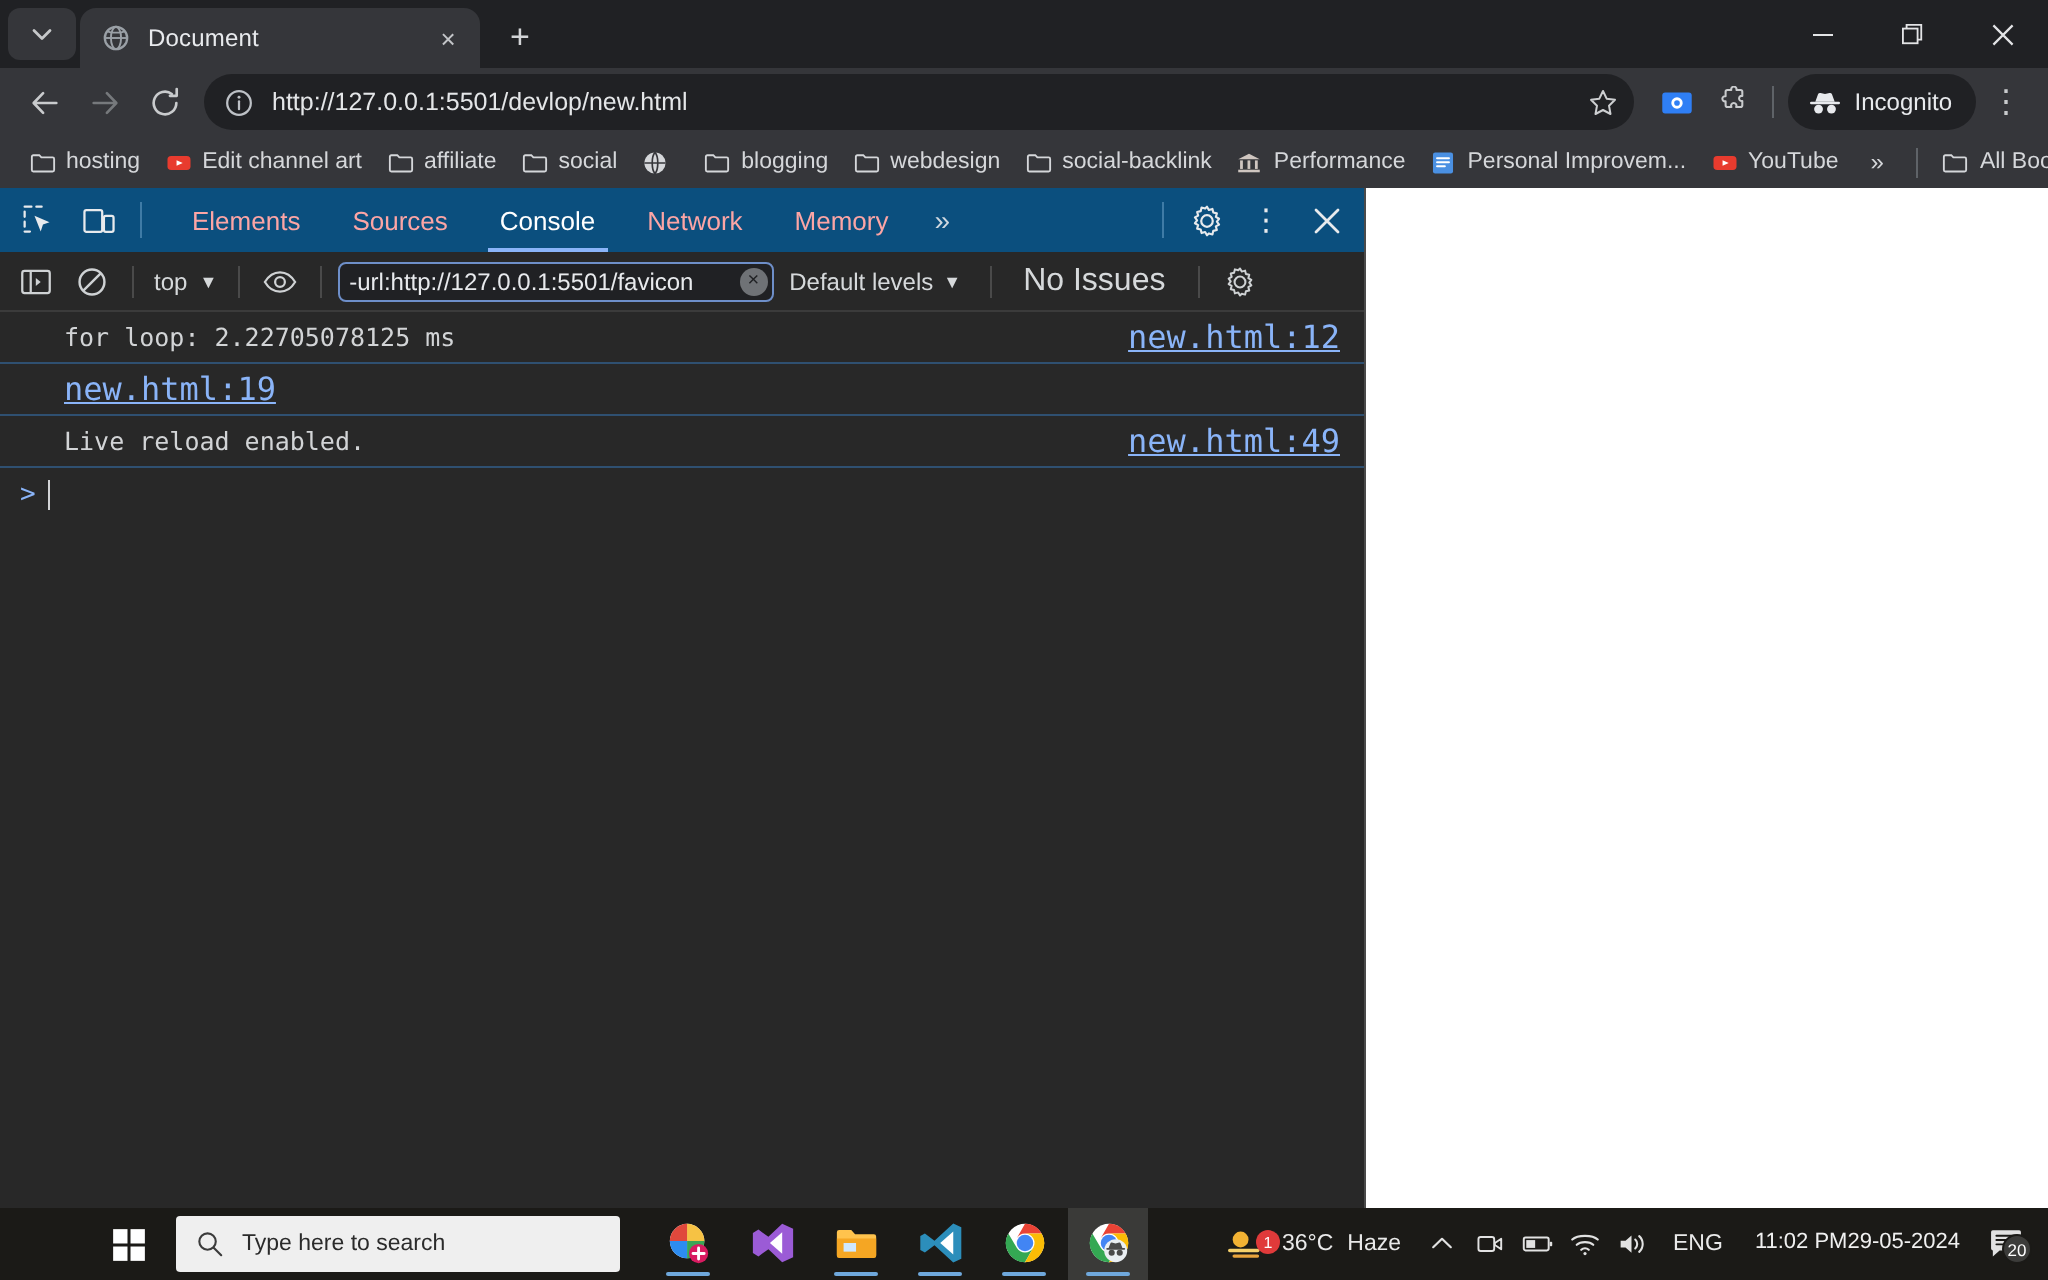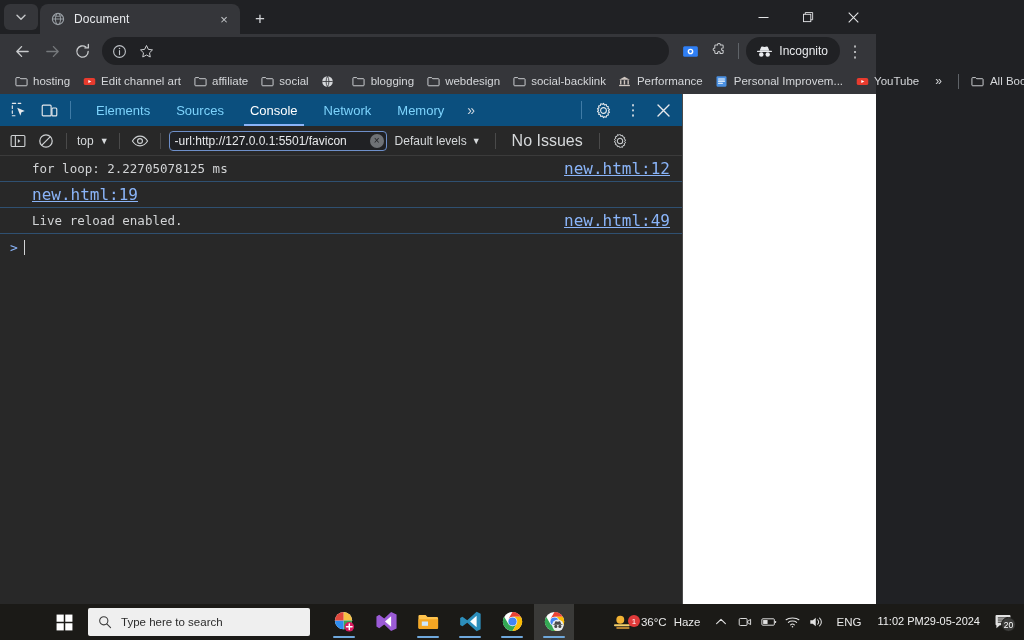--- a/index.html
+++ b/index.html
@@ -6,21 +6,21 @@
   html, body {
     width: 1024px; height: 640px;
     overflow: hidden;
     background: #202124;
     font-family: "Liberation Sans", sans-serif;
     -webkit-font-smoothing: antialiased;
   }
   #app { position: relative; width: 1024px; height: 640px; }
 
   
-  .browser { position: absolute; left:0; top:0; width:876px; height:604px; background:#35363a; }
+  .browser { position: absolute; left:0; top:0; width:1024px; height:604px; background:#35363a; }
 
   
   .tabstrip {
     position: relative; height: 34px; background:#202124;
     display:flex; align-items:flex-end;
   }
   .tab-search {
     width:34px; height:26px; margin-left:4px; margin-bottom:4px;
     background:#35363a; border-radius:6px;
     display:flex; align-items:center; justify-content:center;
@@ -87,21 +87,21 @@
 
   
   .devtools { position:absolute; left:0; top:0; width:683px; height:510px; background:#202124; display:flex; flex-direction:column; border-right:1px solid #4a4a4a; }
 
   .dt-topbar { height:32px; background:#0b4f7e; display:flex; align-items:center; padding:0 4px; flex:0 0 32px; }
   .dt-ticon { width:30px; height:28px; display:flex; align-items:center; justify-content:center; color:#e8eaed; }
   .dt-vsep { width:1px; height:18px; background:#3f7ba6; margin:0 6px; }
   .dt-tabs { display:flex; align-items:stretch; height:32px; margin-left:6px; }
   .dt-tab {
     position:relative; display:flex; align-items:center; padding:0 13px;
-    color:#7dd3fc; font-size:13px; white-space:nowrap;
+    color:#fca5a5; font-size:13px; white-space:nowrap;
   }
   .dt-tab.active { color:#ffffff; }
   .dt-tab.active::after {
     content:""; position:absolute; left:7px; right:7px; bottom:0; height:2px; background:#8ab4f8;
   }
   .dt-more { display:flex; align-items:center; padding:0 10px; color:#cfd8e0; font-size:14px; }
   .dt-right { margin-left:auto; display:flex; align-items:center; }
 
   .dt-subbar { height:30px; background:#282828; display:flex; align-items:center; padding:0 4px; gap:0; flex:0 0 30px; border-bottom:1px solid #3b3b3b; }
   .dt-sicon { width:28px; height:26px; display:flex; align-items:center; justify-content:center; color:#cfd2d4; flex:0 0 28px; }
@@ -226,20 +226,21 @@
       </div>
 
       <div class="omnibox">
         <span class="site-info">
           <svg width="15" height="15" viewBox="0 0 16 16">
             <circle cx="8" cy="8" r="6.3" fill="none" stroke="currentColor" stroke-width="1.2"></circle>
             <path d="M8 7.1 V11.3" stroke="currentColor" stroke-width="1.2" stroke-linecap="round"></path>
             <circle cx="8" cy="4.9" r="0.78" fill="currentColor"></circle>
           </svg>
         </span>
+        <span class="url">http://127.0.0.1:5501/devlop/new.html</span>
         <span class="star">
           <svg width="15" height="15" viewBox="0 0 18 18">
               <path d="M9 1.8 L11.2 6.4 L16.2 7.1 L12.6 10.6 L13.5 15.6 L9 13.2 L4.5 15.6 L5.4 10.6 L1.8 7.1 L6.8 6.4 Z" fill="none" stroke="currentColor" stroke-width="1.2" stroke-linejoin="round"></path>
             </svg>
         </span>
       </div>
 
       <div class="tb-icon">
         <svg width="17" height="17" viewBox="0 0 18 18">
           <rect x="1.2" y="3.4" width="15.6" height="11.2" rx="1.6" fill="#2f7ff5"></rect>

